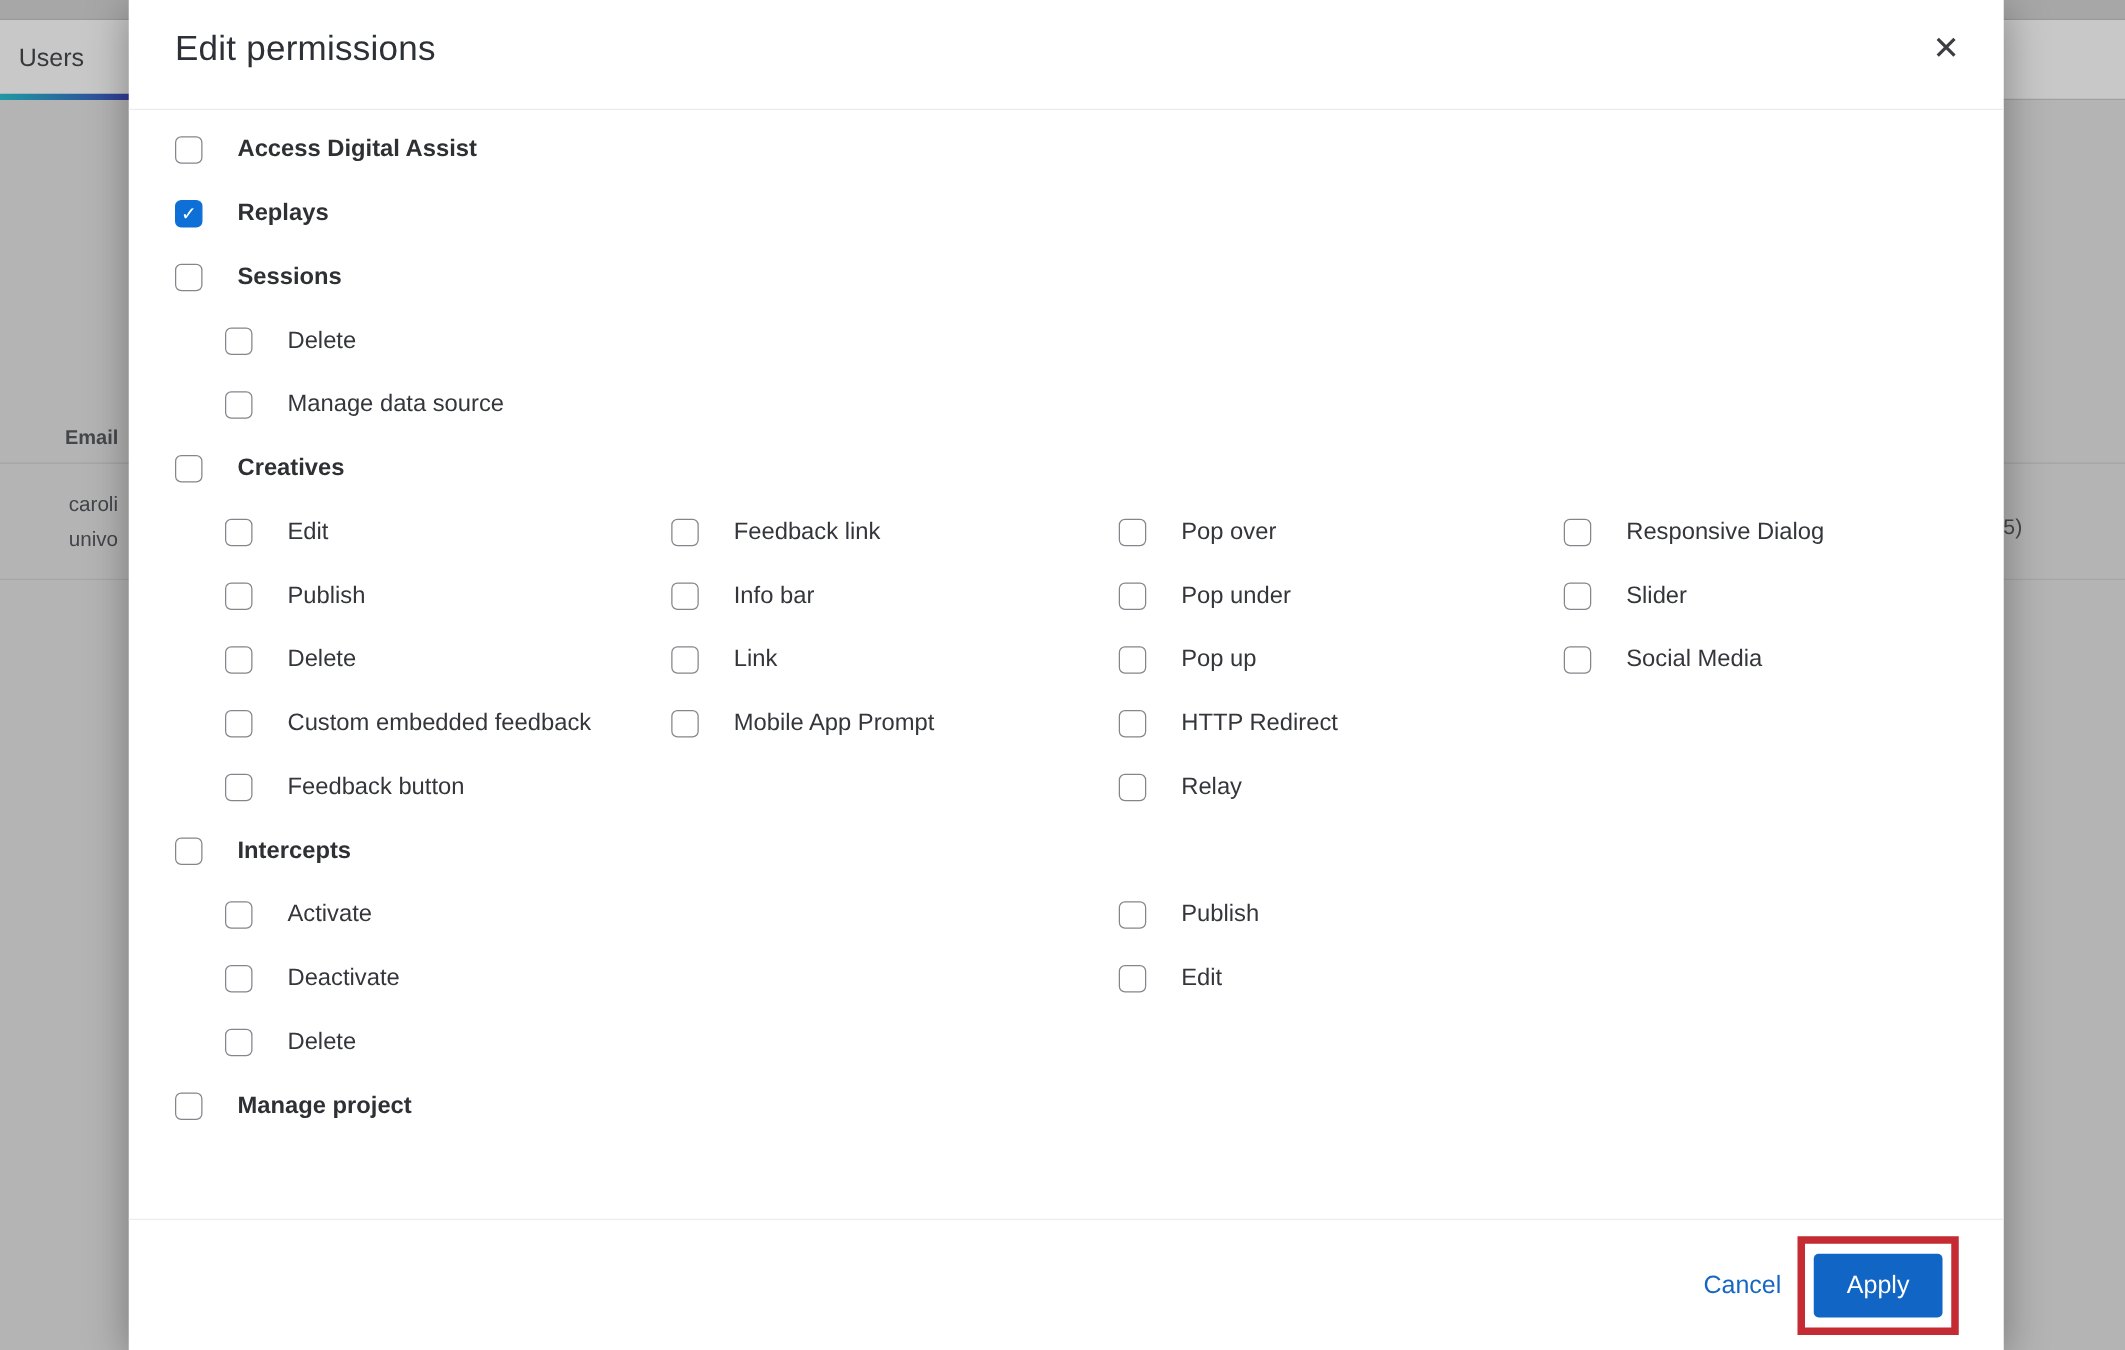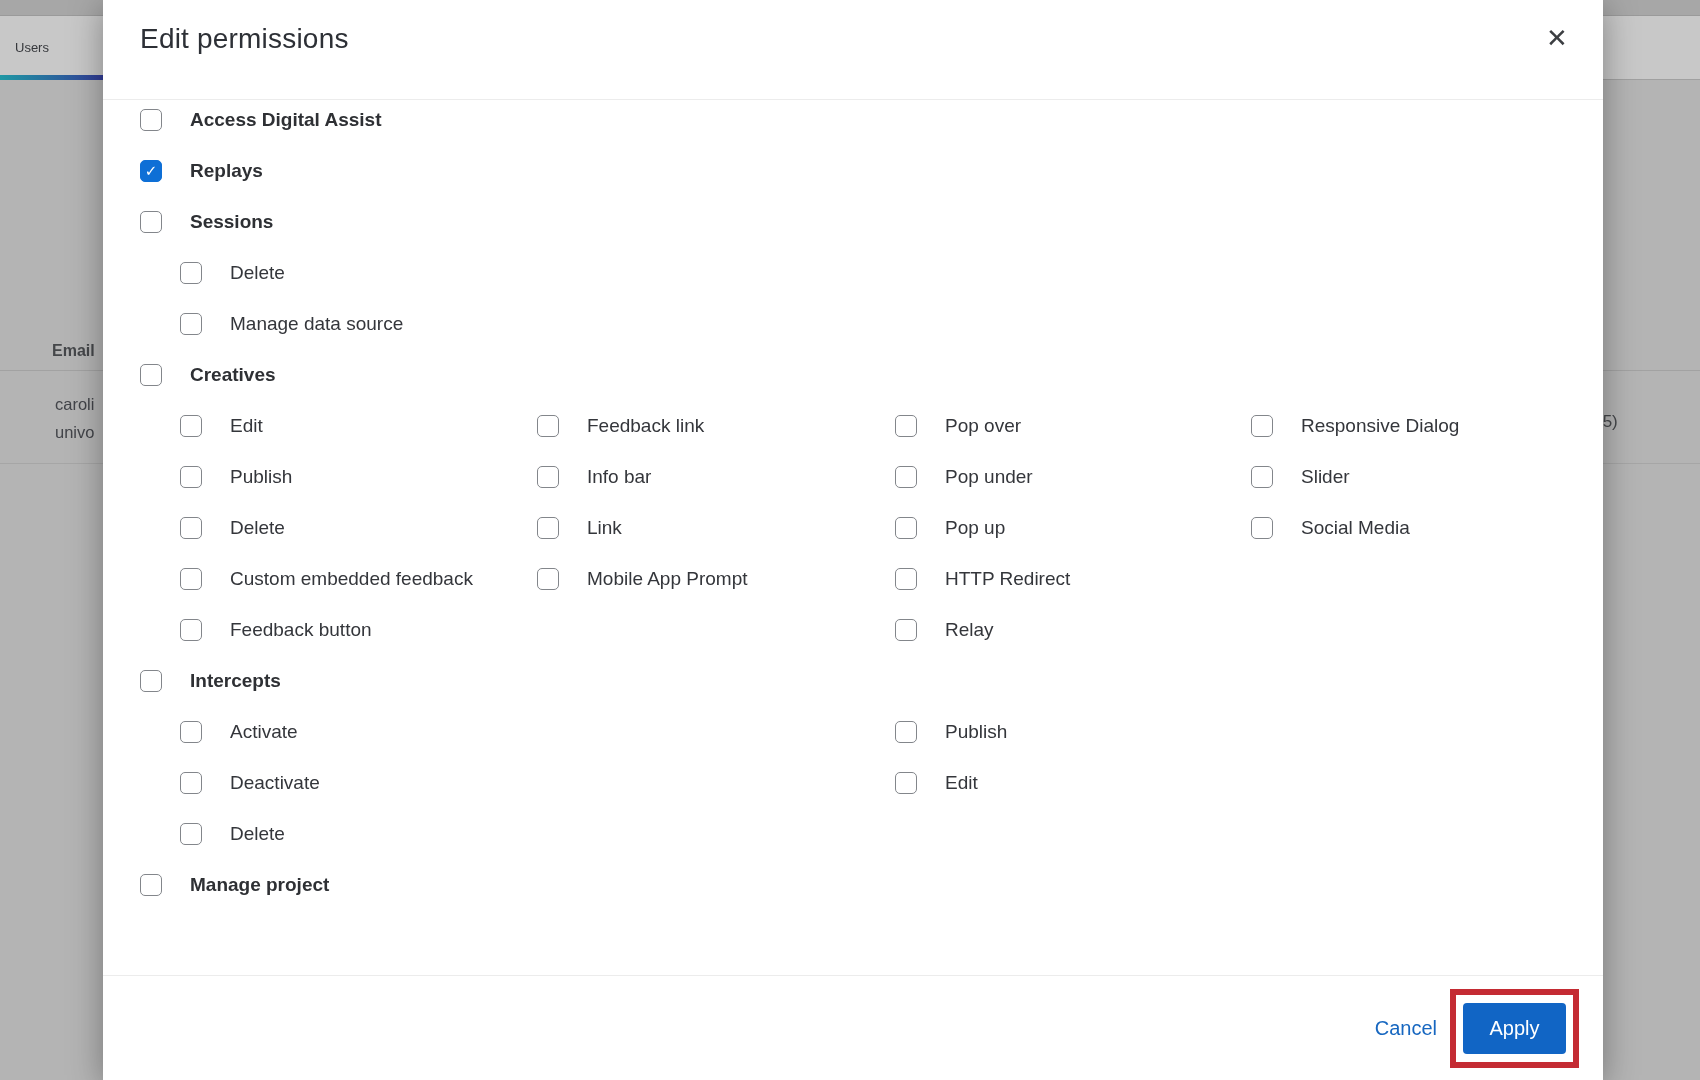--- a/index.html
+++ b/index.html
@@ -17,21 +17,21 @@
     position: absolute; left: 0; top: 0; width: 100%; height: 16px;
     background: #a7a7a7; border-bottom: 1px solid #9a9a9a; box-sizing: border-box;
   }
   .bg-tabbar {
     position: absolute; left: 0; top: 16px; width: 100%; height: 64px;
     background: #c8c8c8; border-bottom: 1px solid #a0a0a0; box-sizing: border-box;
   }
   .users-tab {
     position: absolute; left: 15px; top: 0; height: 100%;
     display: flex; align-items: center;
-    font-size: 13px; color: #36383c;
+    font-size: 20px; color: #36383c;
   }
   .tab-underline {
     position: absolute; left: 0; top: 75px; width: 104px; height: 5px;
     background: linear-gradient(to right, #1f98a4, #333b97);
   }
   .email-header {
     position: absolute; left: 52px; top: 326px;
     font-size: 16px; font-weight: bold; color: #45474a; margin-top: 16px;
   }
   .table-line-1 { position: absolute; left: 0; top: 370px; width: 100%; height: 1px; background: #a2a2a2; }
@@ -45,21 +45,21 @@
     font-size: 17px; color: #45474a;
   }
 
   
   .modal {
     position: absolute; left: 103px; top: 0; width: 1500px; height: 1080px;
     background: #ffffff;
     box-shadow: 0 6px 32px rgba(0,0,0,0.35);
   }
   .modal-header {
-    position: absolute; left: 0; top: 0; right: 0; height: 100px;
+    position: absolute; left: 0; top: 0; right: 0; height: 88px;
     border-bottom: 1px solid #ececec; box-sizing: border-box;
   }
   .modal-title {
     position: absolute; left: 37px; top: 23px;
     font-size: 28px; color: #2d3036; letter-spacing: 0.2px;
   }
   .modal-close {
     position: absolute; left: 1432px; top: 16px; width: 44px; height: 44px;
     display: flex; align-items: center; justify-content: center;
     font-size: 26px; color: #3c3e42; cursor: pointer;
@@ -87,21 +87,21 @@
     color: #ffffff; font-size: 15px; font-weight: bold;
   }
   .perm-label { font-size: 19px; color: #34363b; white-space: nowrap; }
   .perm-label.bold { font-weight: bold; color: #2e3034; }
 
   
   .modal-footer {
     position: absolute; left: 0; right: 0; top: 975px; bottom: 0;
     border-top: 1px solid #ececec; box-sizing: border-box;
     display: flex; align-items: center; justify-content: flex-end;
-    padding-right: 24px;
+    padding-right: 36px;
   }
   .cancel-link {
     font-size: 20px; color: #1767c0; margin-right: 13px; cursor: pointer;
   }
   .annotation-box {
     border: 6px solid #c42b33; padding: 8px 7px; background: transparent;
   }
   .apply-button {
     width: 103px; height: 51px; background: #1165c5; border-radius: 4px;
     color: #ffffff; font-size: 20px;

